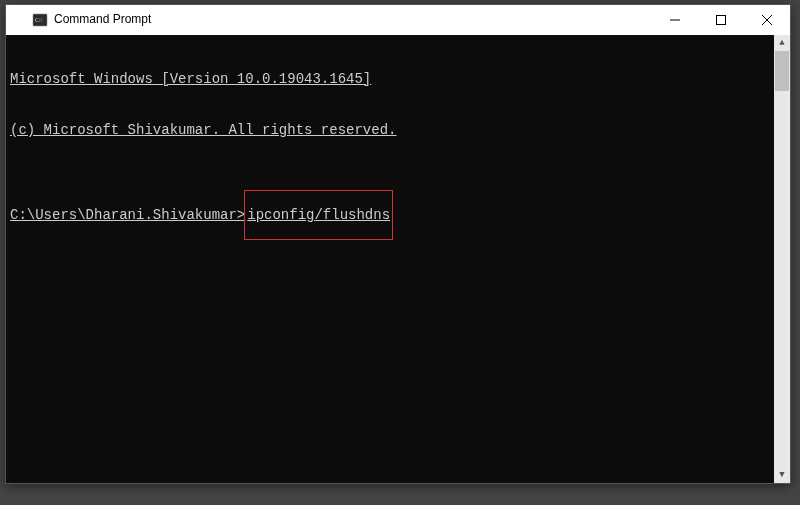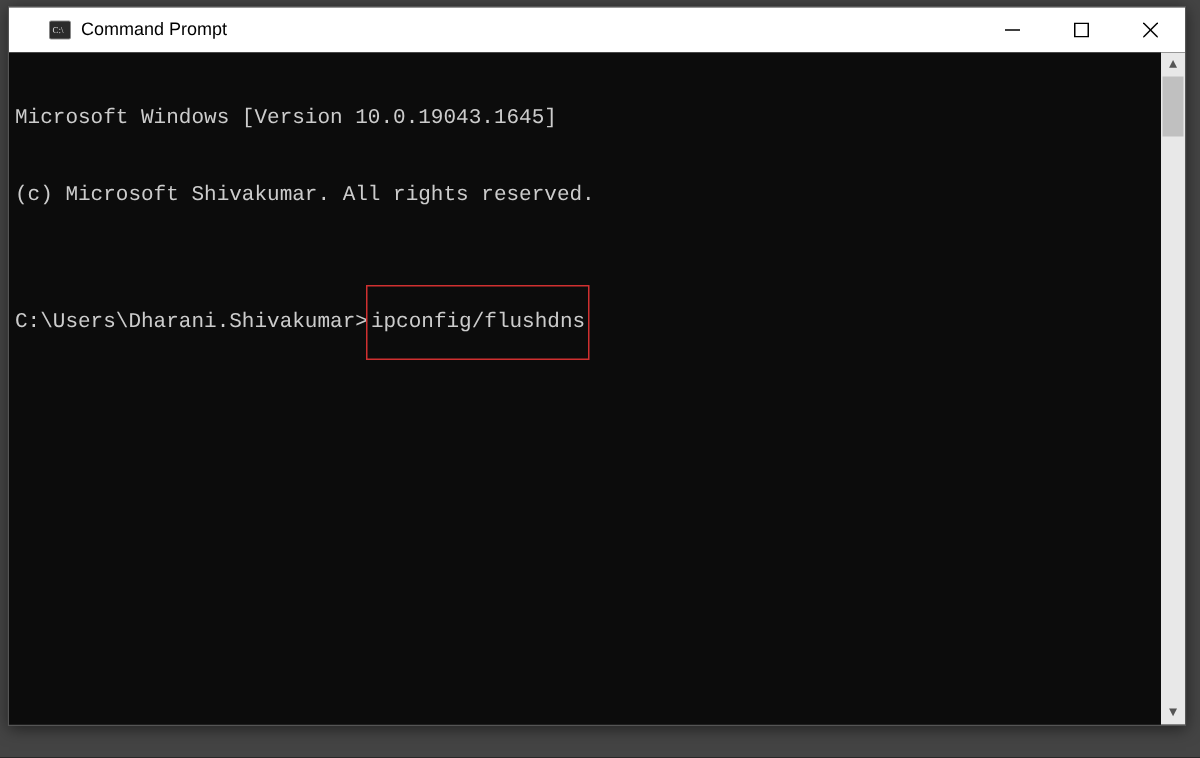--- a/index.html
+++ b/index.html
@@ -92,21 +92,21 @@
     left: 0; right: 0;
     height: 16px;
     display: flex;
     align-items: center;
     justify-content: center;
     color: #555;
     font-size: 9px;
   }
   .scrollbar-arrow.up { top: 0; }
   .scrollbar-arrow.down { bottom: 0; }
-  .term-line { display: block; }
+  .term-line { display: block; text-decoration: underline; }
   .highlight-box {
     border: 1px solid #d03030;
     padding: 16px 2px;
     margin-left: -1px;
   }
 </style>
 </head>
 <body>
 
 <div class="window">

